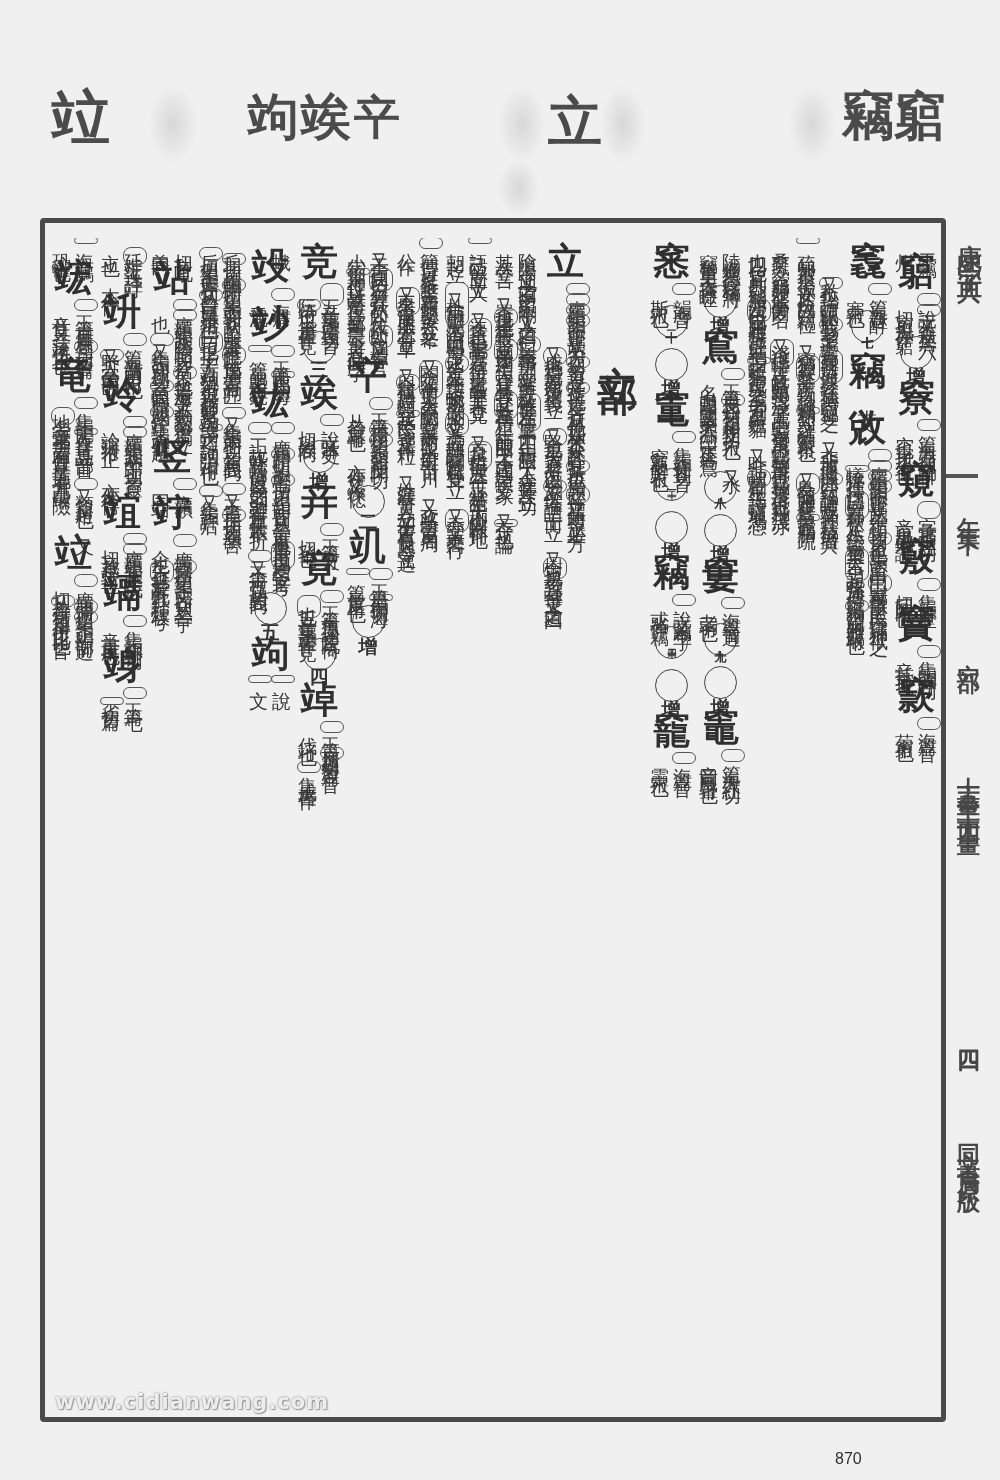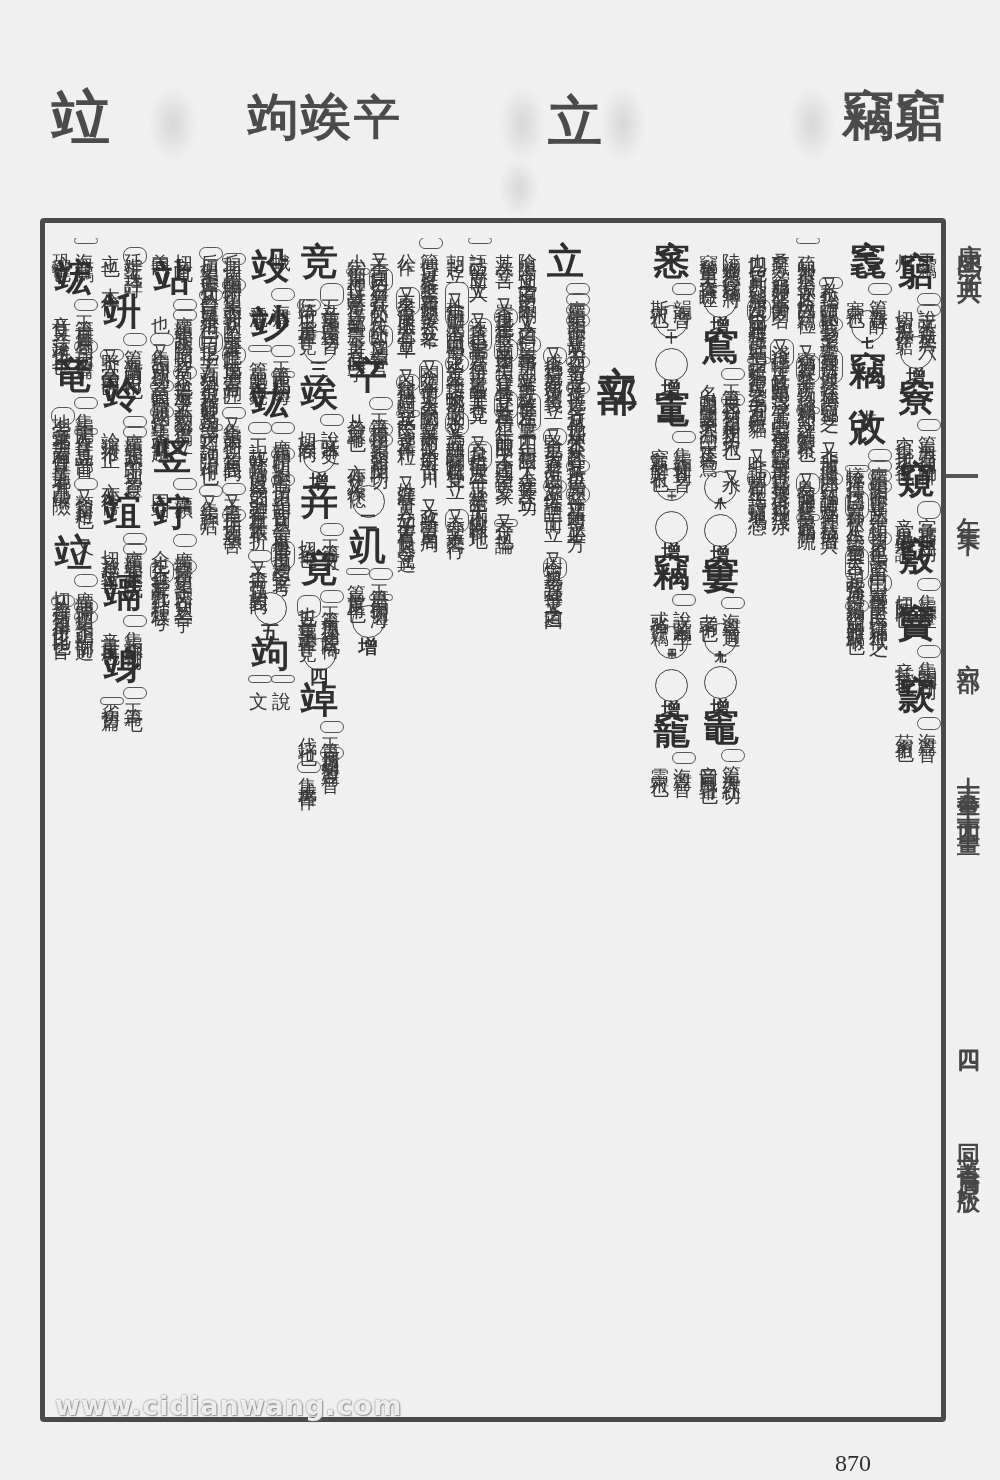--- a/index.html
+++ b/index.html
@@ -36,22 +36,22 @@
   .small { flex:none; writing-mode:vertical-rl; text-orientation:upright; font-size:19px; letter-spacing:5.2px; line-height:23px; }
   .circle { flex:none; width:31px; height:31px; margin:5px 0; border:1.8px solid #3f3f3f; border-radius:50%;
             display:flex; align-items:center; justify-content:center; }
   .circle span { writing-mode:vertical-rl; text-orientation:upright; font-weight:bold; color:#333; }
   .circle .n1 { font-size:19px; line-height:19px; }
   .circle .n2 { font-size:12px; line-height:12px; }
   .circle .n3 { font-size:9px; line-height:9px; }
   .section-title { flex:none; margin-top:95px; writing-mode:vertical-rl; text-orientation:upright;
                    font-size:40px; letter-spacing:8px; font-weight:bold; color:#303030; }
 
-  .pgnum { position:absolute; left:835px; top:1450px; font-family:Liberation Serif, serif; font-size:24px; color:#2e2e2e; }
-  .wm { position:absolute; left:55px; top:1390px; font-family:"DejaVu Sans", sans-serif; font-weight:bold; font-size:27px;
+  .pgnum { position:absolute; left:835px; top:1450px; font-family:Liberation Sans, sans-serif; font-size:16px; color:#2e2e2e; }
+  .wm { position:absolute; left:55px; top:1390px; font-family:"DejaVu Sans", sans-serif; font-weight:bold; font-size:21px;
         letter-spacing:1px; color:rgba(255,255,255,0.88); text-shadow:0 0 2px rgba(90,90,90,0.9), 1px 1px 1px rgba(120,120,120,0.6); }
 </style>
 </head>
 <body>
 
 <div id="page">
 
   <div class="ghost" style="left:148px;top:84px;width:50px;height:80px;"></div>
   <div class="ghost" style="left:498px;top:84px;width:48px;height:80px;"></div>
   <div class="ghost" style="left:600px;top:84px;width:46px;height:80px;"></div>

